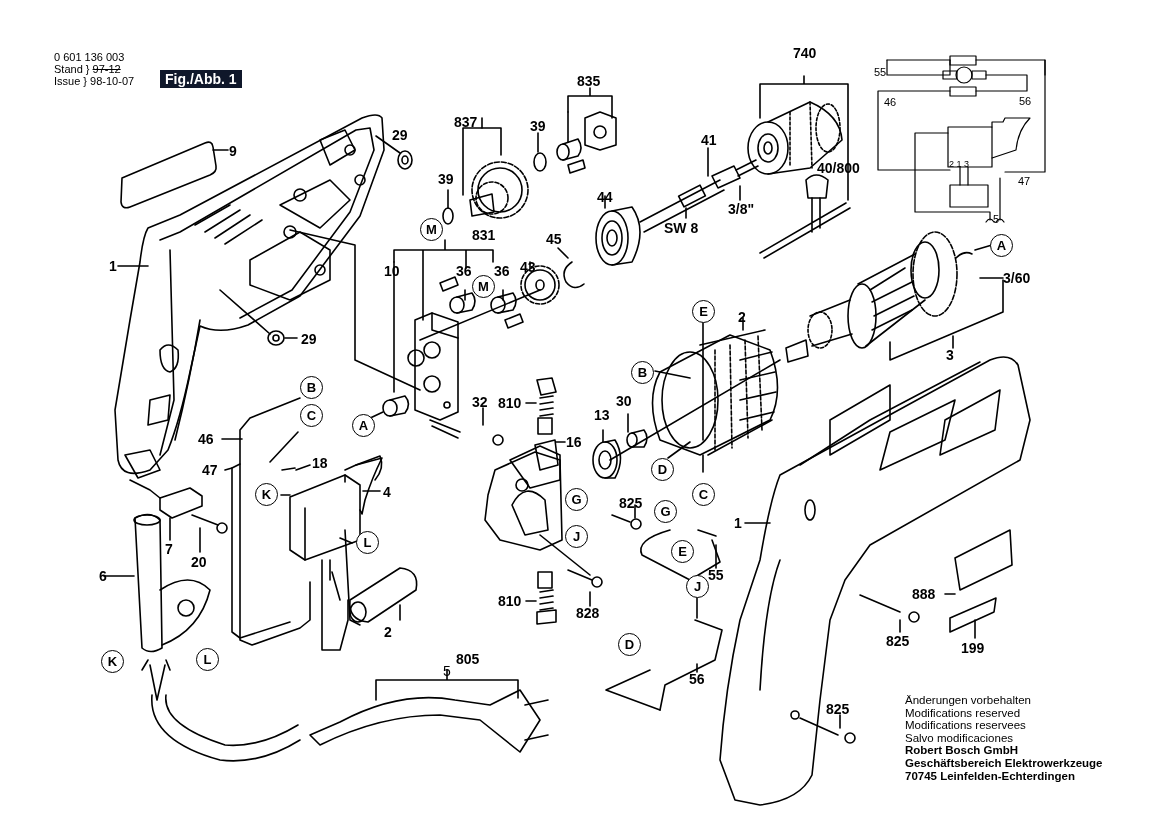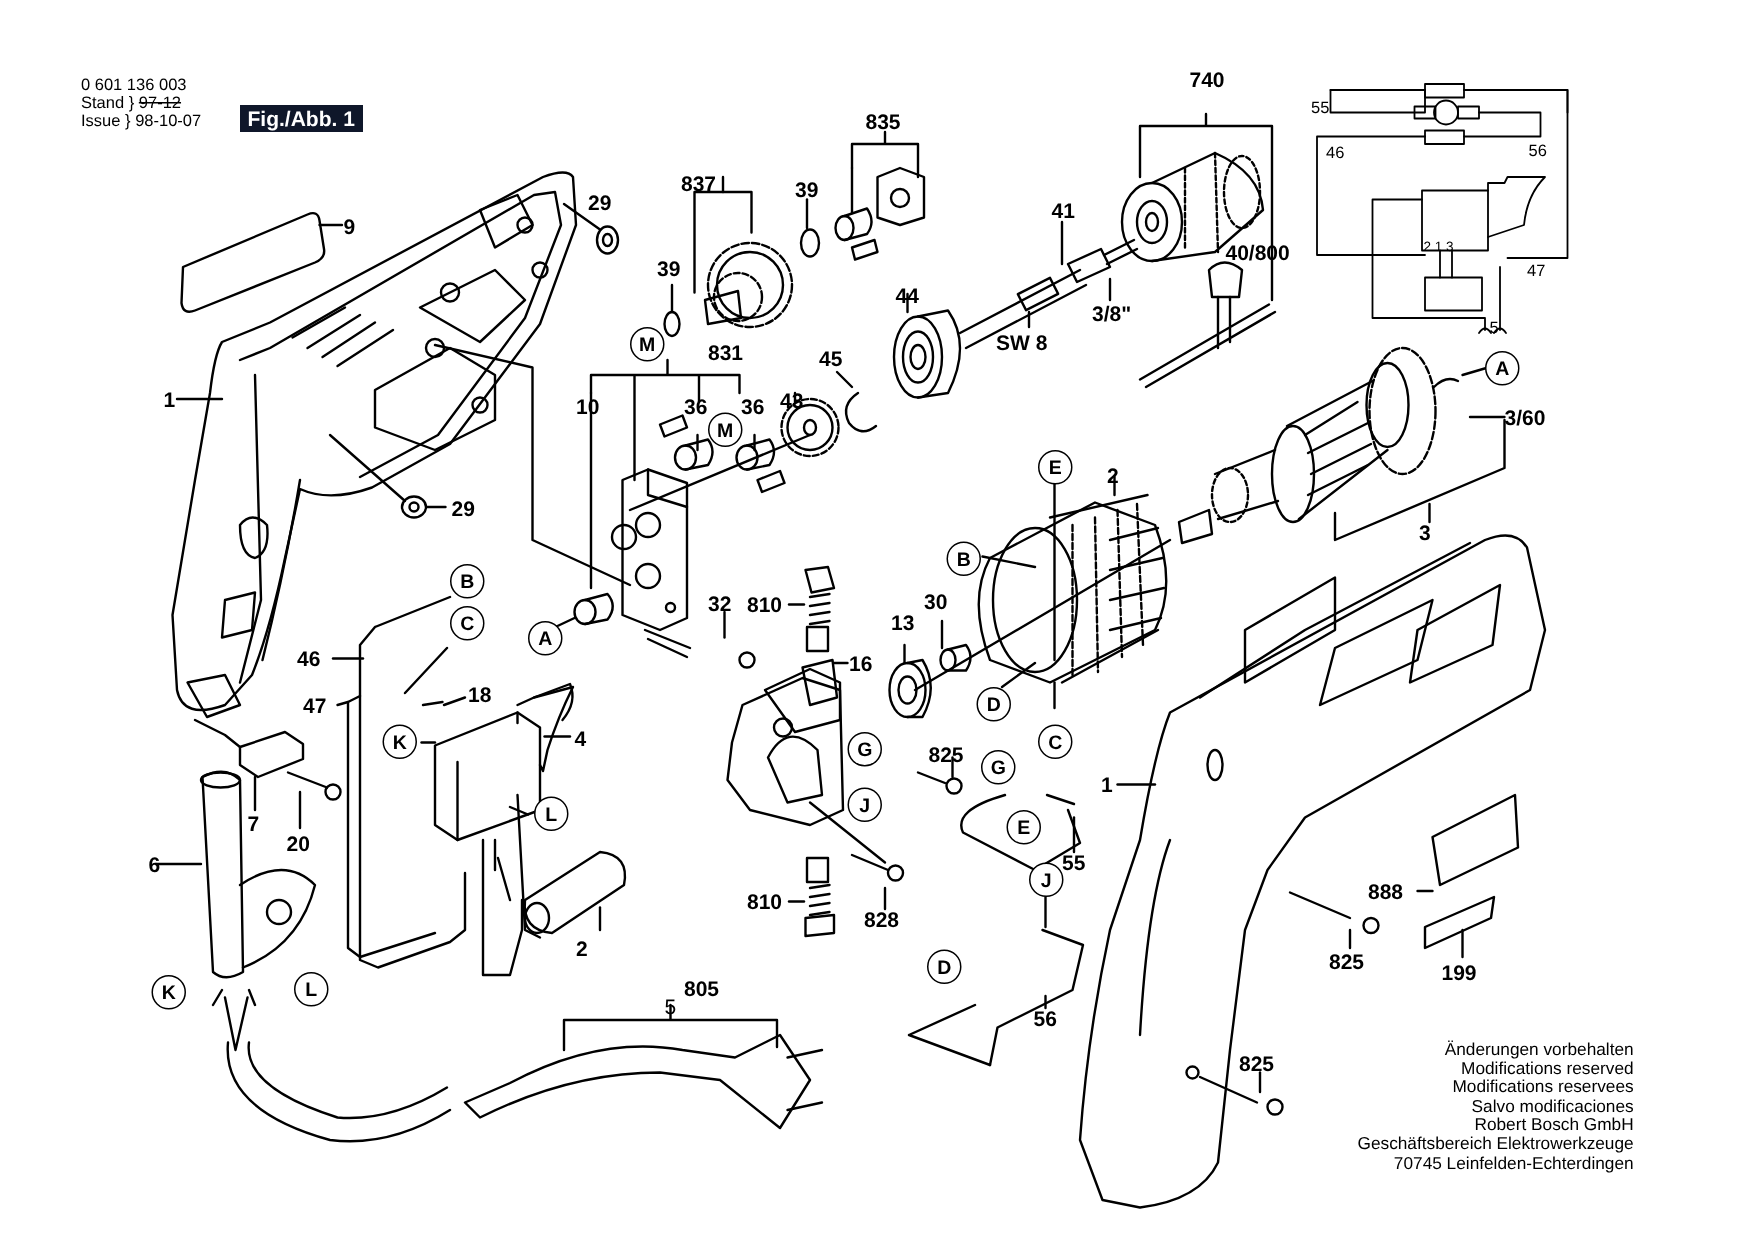--- a/index.html
+++ b/index.html
@@ -9,22 +9,22 @@
   .lbl { position:absolute; font-weight:bold; font-size:14px; line-height:14px; white-space:nowrap; }
   .lbl.sm { font-size:11px; font-weight:normal; }
   .circ { position:absolute; width:21px; height:21px; border:1.6px solid #000; border-radius:50%;
           background:#fff; font-weight:bold; font-size:13px; line-height:21px; text-align:center; }
   .hdr { position:absolute; left:54px; top:51px; font-size:11px; line-height:12px; }
   .hdr div { white-space:nowrap; }
   .strike { text-decoration:line-through; }
   .fig-badge { position:absolute; left:160px; top:70px; background:#0f172a; color:#fff;
                font-weight:bold; font-size:14px; padding:1px 5px; line-height:16px; }
   .footer { position:absolute; left:905px; top:694px; font-size:11.5px; line-height:12.6px; }
-  .footer div { white-space:nowrap;text-align:right; }
-  .footer .b { font-weight:normal; }
+  .footer div { white-space:nowrap; }
+  .footer .b { font-weight:bold; }
 </style>
 </head>
 <body>
 
 <svg class="diagram" viewBox="0 0 1169 826" fill="none" stroke="#000" stroke-width="1.6" stroke-linejoin="round" stroke-linecap="round">
 
   <path d="M122 178 L205 143 Q212 140 213 147 L216 166 Q217 172 210 175 L130 207 Q122 210 121 202 Z"></path>
   <line x1="213" y1="150" x2="228" y2="150"></line>
 
   <g>

